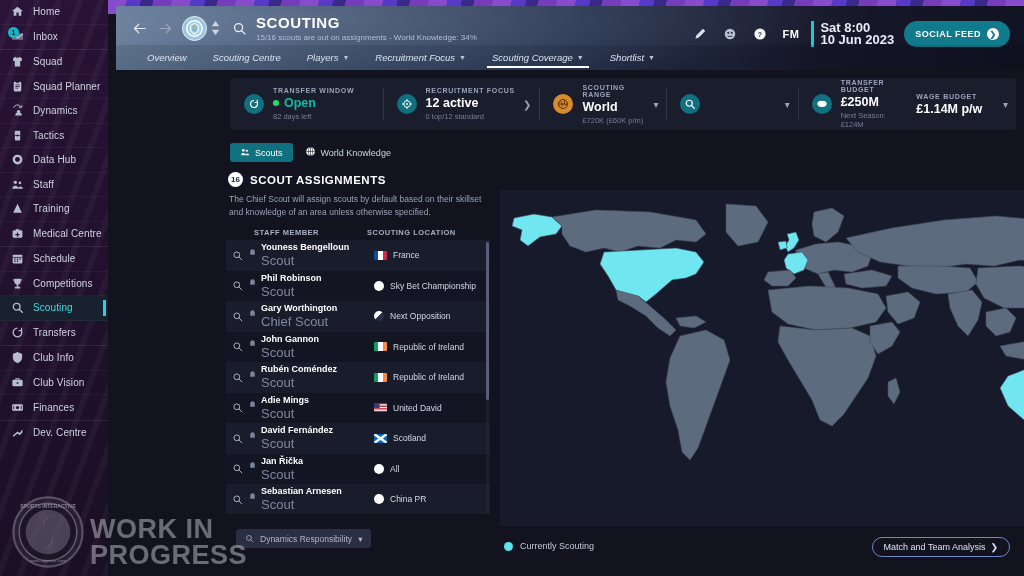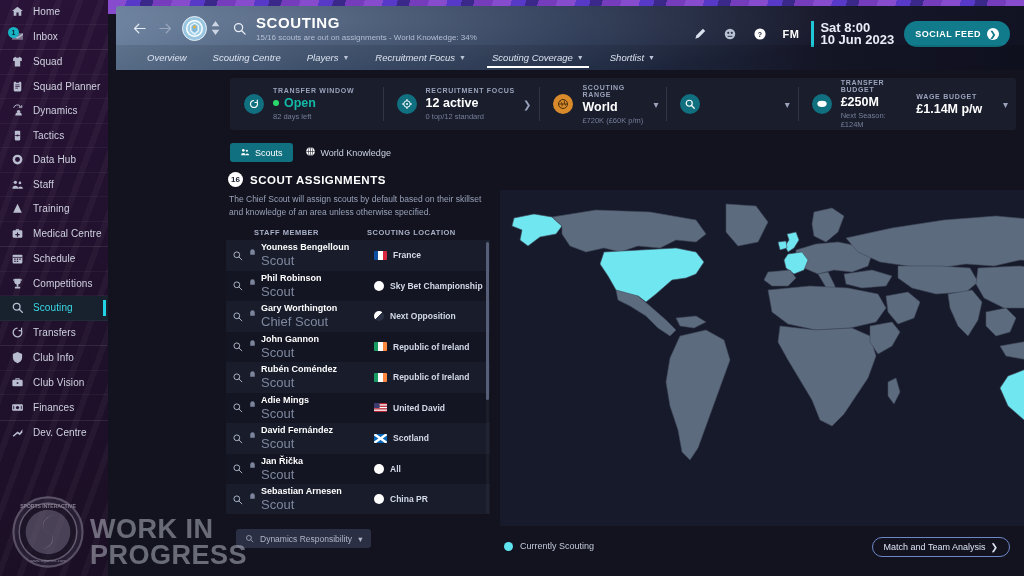--- a/index.html
+++ b/index.html
@@ -171,21 +171,21 @@
   .scout-row:nth-child(odd) { background: #181c2b; }
   .scout-row:nth-child(even) { background: #14182680; }
   .scout-row .mag { width: 22px; display:flex; align-items:center; justify-content:center; flex:0 0 22px; }
   .scout-row .mag svg { width: 11px; height: 11px; stroke: #c6cee0; fill:none; stroke-width: 1.8; }
   .scout-name-wrap { width: 126px; }
   .scout-name-line { display:flex; align-items:center; gap: 4px; }
   .head-ic { width: 9px; height: 9px; }
   .head-ic svg { width: 9px; height: 9px; fill: #7c859c; }
   .scout-name { font-size: 9px; font-weight: bold; color: #ffffff; white-space: nowrap; }
   .scout-role { font-size: 13px; color: #7f889f; margin-top: 1px; padding-left: 13px; }
-  .scout-loc { flex: 1; display:flex; align-items:center; gap: 6px; font-size: 8.5px; color: #d3d9e8; font-weight: bold; }
+  .scout-loc { flex: 1; display:flex; align-items:center; gap: 6px; font-size: 8.5px; color: #d3d9e8; }
   .flag { width: 13px; height: 9px; flex: 0 0 13px; border-radius: 1px; overflow: hidden; display:flex; }
   .flag span { flex: 1; height: 100%; }
   .circ { width: 10px; height: 10px; border-radius: 50%; background: #ffffff; flex:0 0 10px; }
   .circ.half { background: linear-gradient(135deg, #ffffff 0 50%, #2b3144 50% 100%); }
 
   .vscroll { position: absolute; top: 240px; left: 378px; width: 3px; height: 274px; background: rgba(255,255,255,.04); border-radius:2px;}
   .vscroll i { position:absolute; top: 2px; left:0; width: 3px; height: 158px; background: #575f78; border-radius: 2px; display:block;}
 
   
   .map-wrap { position: absolute; top: 190px; left: 392px; width: 628px; height: 336px; }

